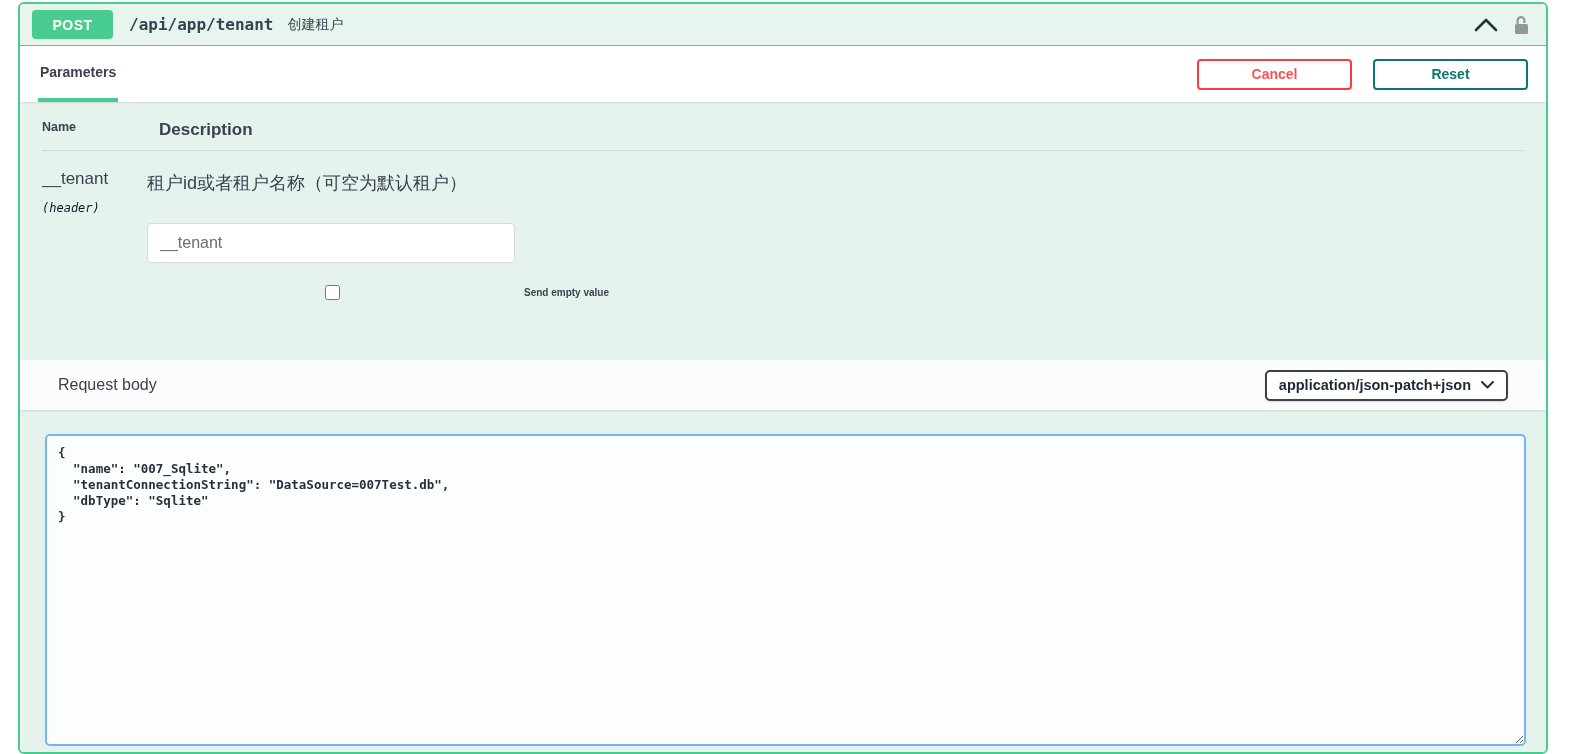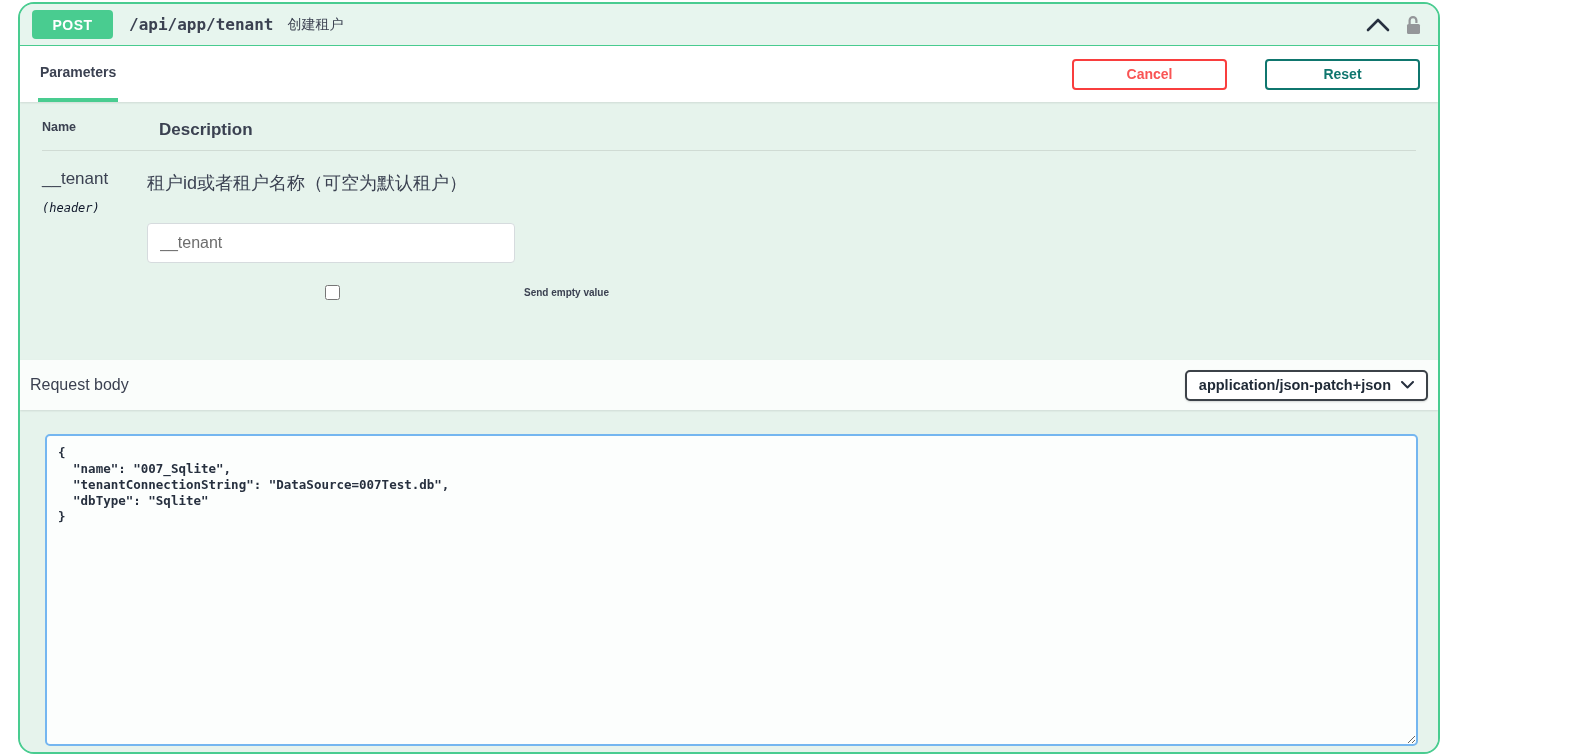--- a/index.html
+++ b/index.html
@@ -1,21 +1,21 @@
 <!DOCTYPE html>
 <html><head>
 <meta charset="utf-8">
 <style>
   * { margin: 0; padding: 0; box-sizing: border-box; }
   html, body { width: 1583px; height: 754px; background: #ffffff; overflow: hidden;
     font-family: "Liberation Sans", "DejaVu Sans", sans-serif; color: #3b4151; }
 
   .opblock {
-    position: absolute; left: 18px; top: 2px; width: 1422px; height: 752px;
-    border: 2px solid #49cc90; border-radius: 16px; overflow: hidden;
+    position: absolute; left: 18px; top: 2px; width: 1530px; height: 752px;
+    border: 2px solid #49cc90; border-radius: 6px; overflow: hidden;
     background: #e6f3ec;
   }
 
   
   .summary {
     height: 42px; display: flex; align-items: center;
     padding: 0 16px 0 12px; background: #e7f5ee;
     border-bottom: 1px solid #49cc90; cursor: pointer;
   }
   .method-badge {
@@ -35,21 +35,21 @@
   
   .tabbar {
     height: 56px; background: #ffffff; display: flex; align-items: center;
     padding: 0 18px; box-shadow: 0 1px 2px rgba(0,0,0,.10); position: relative; z-index: 2;
   }
   .tab-item {
     height: 100%; display: flex; align-items: center; padding: 0 2px;
     font-weight: bold; font-size: 14px; color: #3b4151;
     border-bottom: 4px solid #49cc90; cursor: pointer;
   }
-  .tab-actions { margin-left: auto; display: flex; gap: 38px; }
+  .tab-actions { margin-left: auto; display: flex; gap: 21px; }
   .btn {
     height: 31px; min-width: 155px; border-radius: 4px; background: #ffffff;
     font-weight: bold; font-size: 14px; cursor: pointer;
     display: flex; align-items: center; justify-content: center;
   }
   .btn-cancel { border: 2px solid #f93e3e; color: #f95454; }
   .btn-reset  { border: 2px solid #0f766e; color: #0f766e; }
 
   
   .params-section { height: 258px; background: #e6f3ec; padding: 18px 22px 0 22px; }
@@ -70,21 +70,21 @@
     font-family: "Liberation Sans", sans-serif;
   }
   .param-input::placeholder { color: #6d6d6d; opacity: 1; }
   .send-empty-row { display: flex; align-items: center; margin-top: 22px; }
   .send-empty-checkbox { width: 15px; height: 15px; margin-left: 178px; cursor: pointer; }
   .send-empty-label { margin-left: 184px; font-weight: bold; font-size: 10px; color: #3b4151; }
 
   
   .rb-header {
     height: 50px; background: #fafdfb; display: flex; align-items: center;
-    padding: 0 10px; box-shadow: 0 1px 2px rgba(0,0,0,.10); position: relative; z-index: 2;
+    padding: 0 38px; box-shadow: 0 1px 2px rgba(0,0,0,.10); position: relative; z-index: 2;
   }
   .rb-title { font-size: 16px; color: #3b4151; }
   .rb-select {
     margin-left: auto; height: 31px; background: #ffffff;
     border: 2px solid #3c4248; border-radius: 5px; padding: 0 12px;
     display: flex; align-items: center; gap: 10px; cursor: pointer;
     font-weight: bold; font-size: 14.5px; color: #1f2936;
     box-shadow: 0 1px 2px rgba(0,0,0,.15);
   }
 

